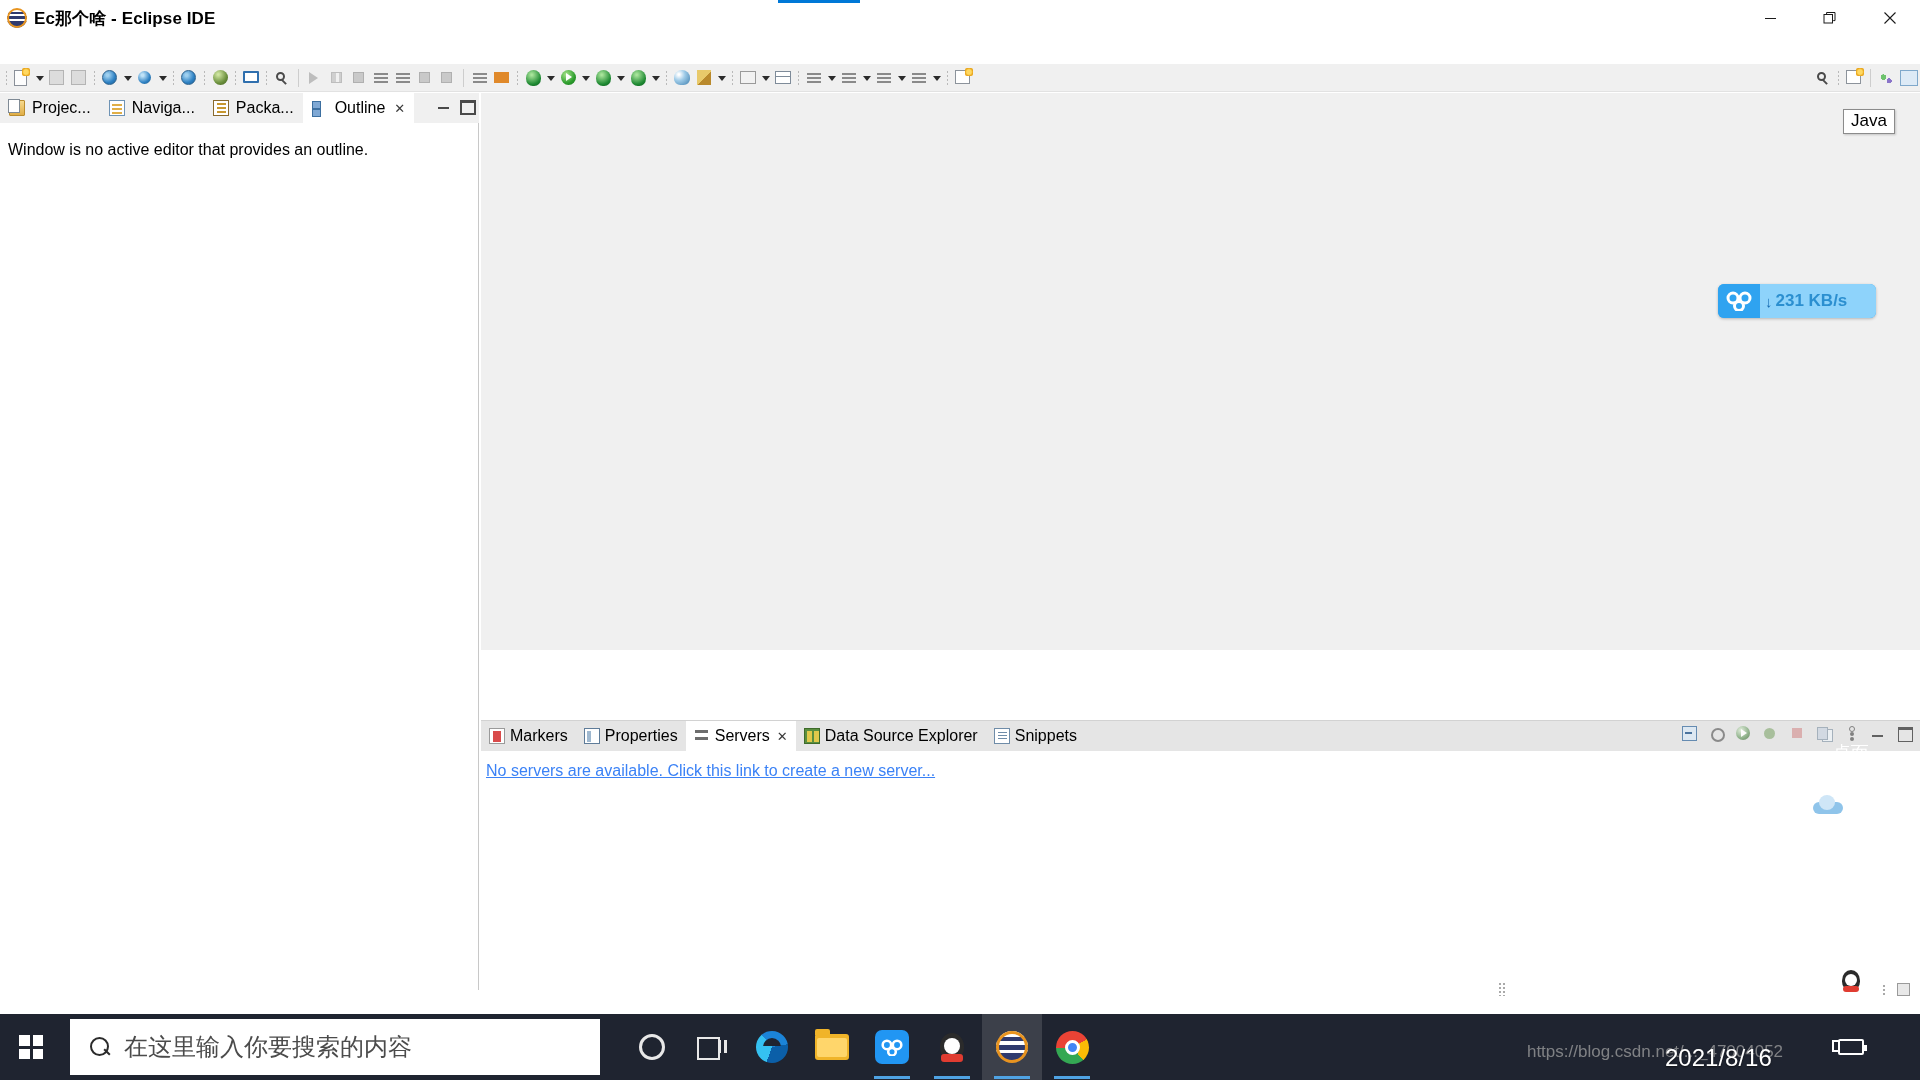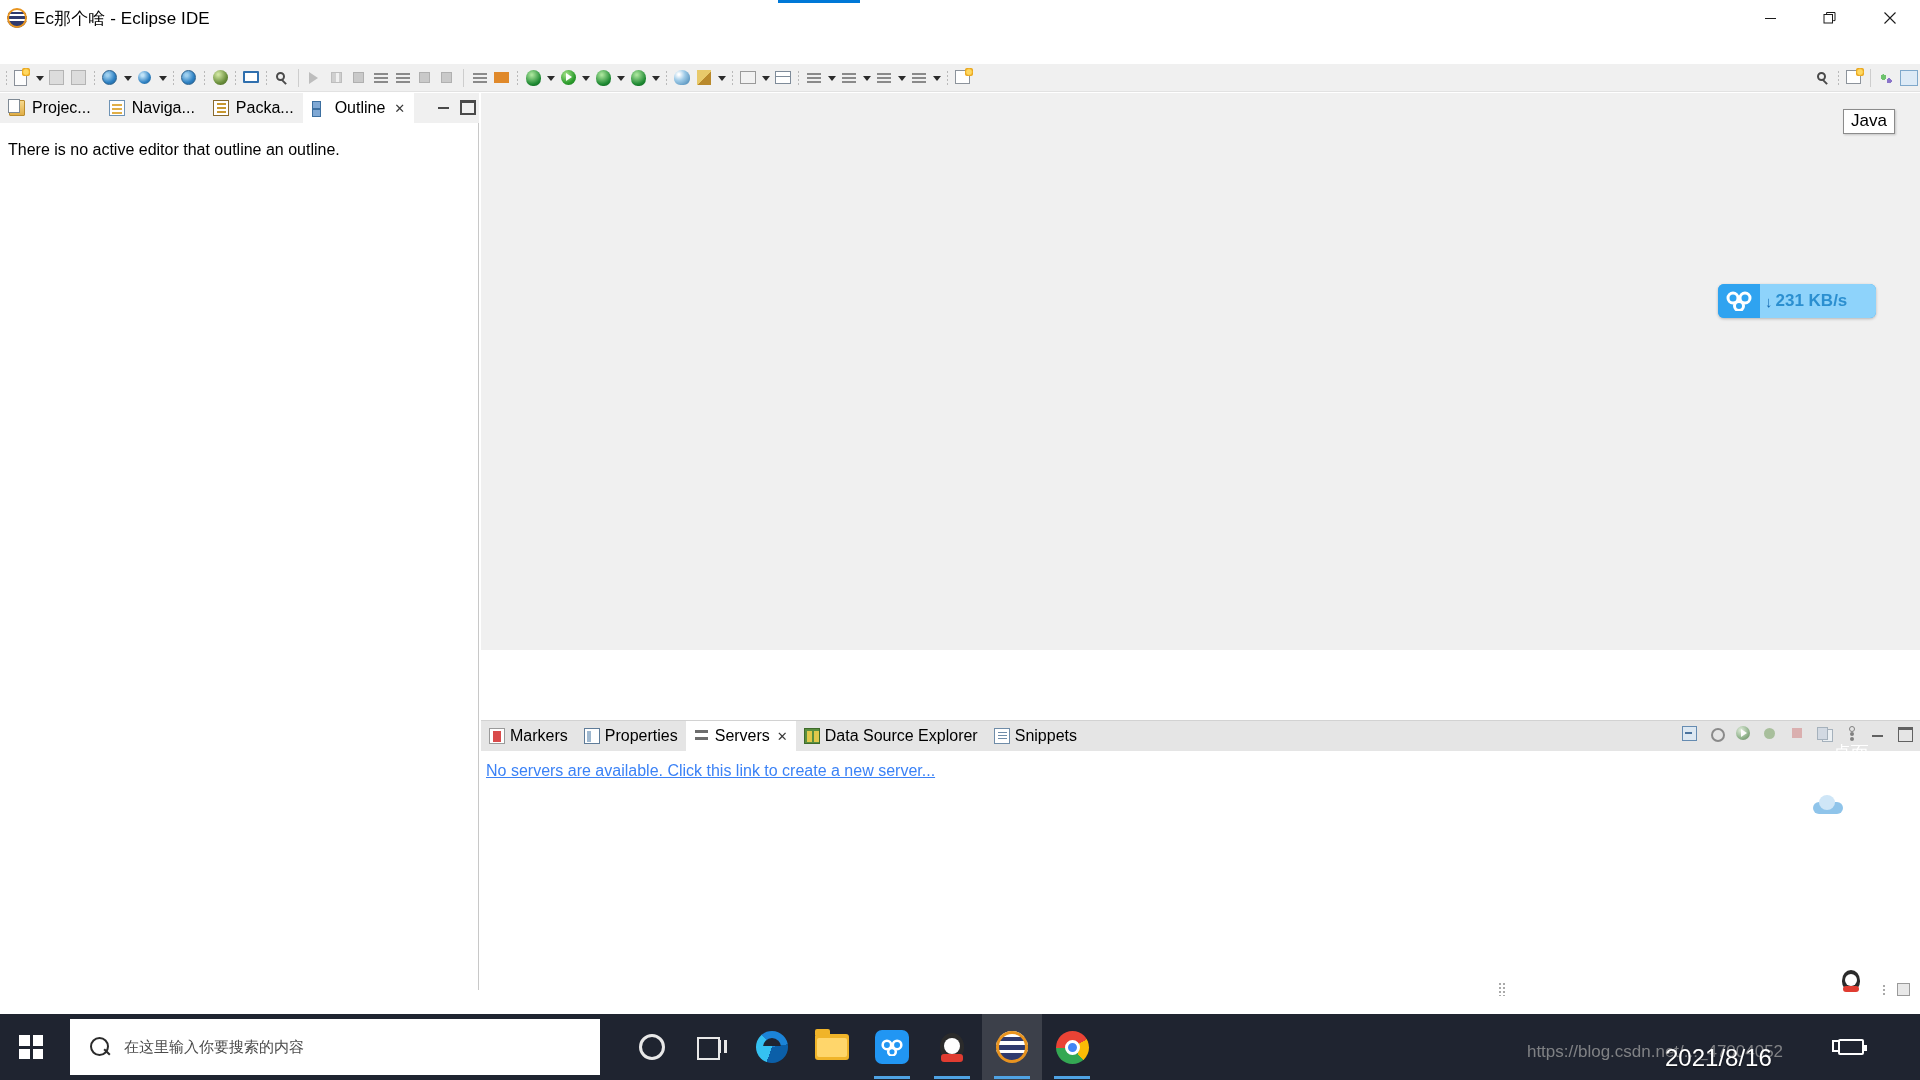--- a/index.html
+++ b/index.html
@@ -7,21 +7,21 @@
     width: 1920px; height: 1080px;
     overflow: hidden;
     font-family: "Liberation Sans", sans-serif;
     background: #ffffff;
   }
   #app { position: relative; width: 1920px; height: 1080px; }
 
   
   .titlebar {
     position: absolute; left: 0; top: 0; width: 1920px; height: 36px;
-    background: #ffffff; display: flex; align-items: center;
+    background: #ffffff; display: flex; align-items: center; font-weight: bold;
   }
   .title-accent {
     position: absolute; left: 778px; top: 0; width: 82px; height: 3px;
     background: #0078d7;
   }
   .eclipse-logo {
     width: 20px; height: 20px; margin-left: 7px; margin-right: 7px;
     border-radius: 50%;
     background:
       linear-gradient(to bottom,
@@ -285,21 +285,21 @@
   }
   .winlogo { width: 24px; height: 24px; display:grid; grid-template-columns:1fr 1fr; grid-template-rows:1fr 1fr; gap:3px;}
   .winlogo span { background:#ffffff; display:block; }
   .tb-search {
     width: 530px; height: 56px; margin-left: 8px;
     background: #ffffff; display:flex; align-items:center; gap:13px; padding-left:20px;
   }
   .search-glyph { width:21px; height:21px; position:relative; flex:none;}
   .search-glyph::before{content:"";position:absolute;left:0;top:0;width:15px;height:15px;border:2px solid #2b2b2b;border-radius:50%;}
   .search-glyph::after{content:"";position:absolute;left:13px;top:14px;width:8px;height:2px;background:#2b2b2b;transform:rotate(45deg);}
-  .search-ph { font-size: 15px; color: #4b4b4b; }
+  .search-ph { font-size: 24px; color: #4b4b4b; }
 
   .tb-apps { display:flex; align-items:center; gap:0; margin-left: 22px; }
   .tb-app {
     width: 60px; height: 66px; display:flex; align-items:center; justify-content:center;
     position: relative;
   }
   .tb-app.running::after {
     content:""; position:absolute; left:12px; bottom:1px; width:36px; height:3px; background:#4fa3e3;
   }
   .tb-app.active { background: rgba(255,255,255,.13); }
@@ -576,21 +576,21 @@
         <span class="tabico tabico-outline"></span>
         <span>Outline</span>
         <span class="tab-close">✕</span>
       </div>
       <div class="vtab-btns">
         <span class="mini-btn mini-min"></span>
         <span class="mini-btn mini-max"></span>
       </div>
     </div>
     <div class="outline-body">
-      <div class="outline-msg">There is no active editor that outline an outline.</div>
+      <div class="outline-msg">Window is no active editor that provides an outline.</div>
     </div>
   </div>
 
   <div class="netdisk">
     <div class="netdisk-ico">
       <svg width="26" height="20" viewBox="0 0 26 20">
         <circle cx="7" cy="7" r="5" fill="none" stroke="#ffffff" stroke-width="3"></circle>
         <circle cx="19" cy="7" r="5" fill="none" stroke="#ffffff" stroke-width="3"></circle>
         <circle cx="13" cy="15" r="4.5" fill="none" stroke="#ffffff" stroke-width="3"></circle>
       </svg>

